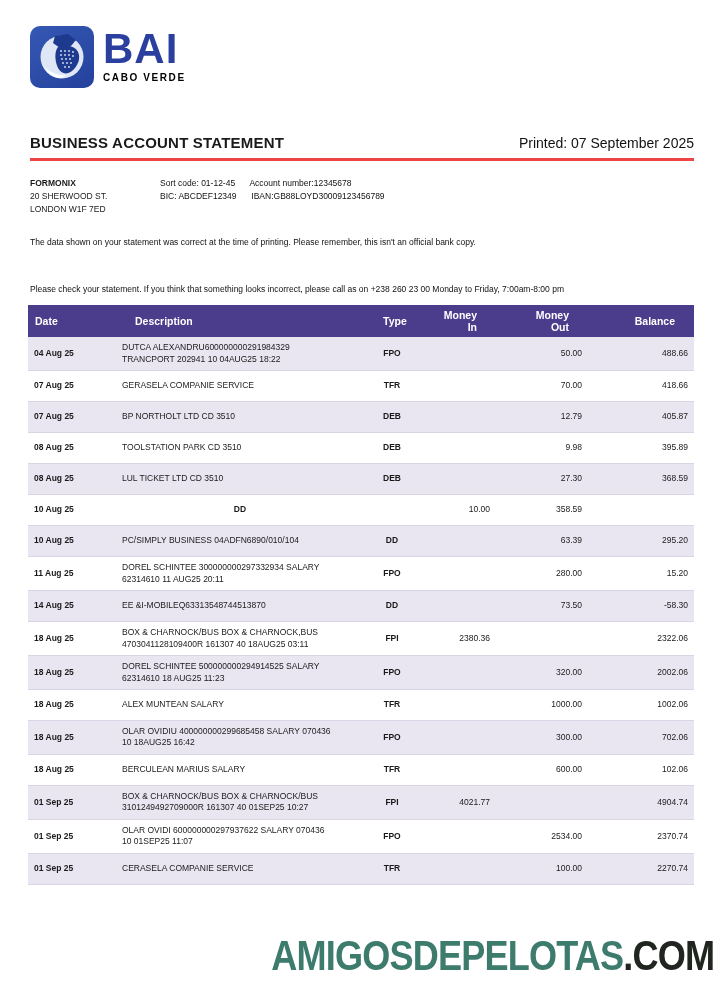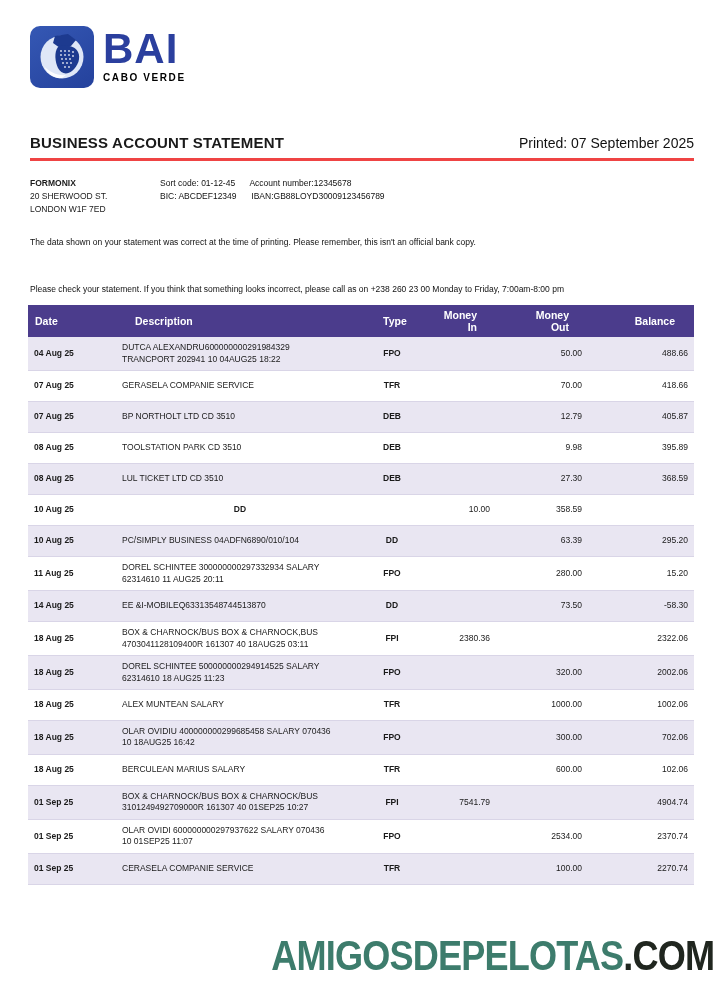--- a/index.html
+++ b/index.html
@@ -271,21 +271,21 @@
           <div class="cell c-desc">BERCULEAN MARIUS SALARY</div>
           <div class="cell c-type">TFR</div>
           <div class="cell c-in"></div>
           <div class="cell c-out">600.00</div>
           <div class="cell c-bal">102.06</div>
         </div>
         <div class="trow alt">
           <div class="cell c-date">01 Sep 25</div>
           <div class="cell c-desc">BOX &amp; CHARNOCK/BUS BOX &amp; CHARNOCK/BUS 3101249492709000R 161307 40 01SEP25 10:27</div>
           <div class="cell c-type">FPI</div>
-          <div class="cell c-in">7541.79</div>
+          <div class="cell c-in">4021.77</div>
           <div class="cell c-out"></div>
           <div class="cell c-bal">4904.74</div>
         </div>
         <div class="trow">
           <div class="cell c-date">01 Sep 25</div>
           <div class="cell c-desc">OLAR OVIDI 600000000297937622 SALARY 070436 10 01SEP25 11:07</div>
           <div class="cell c-type">FPO</div>
           <div class="cell c-in"></div>
           <div class="cell c-out">2534.00</div>
           <div class="cell c-bal">2370.74</div>

